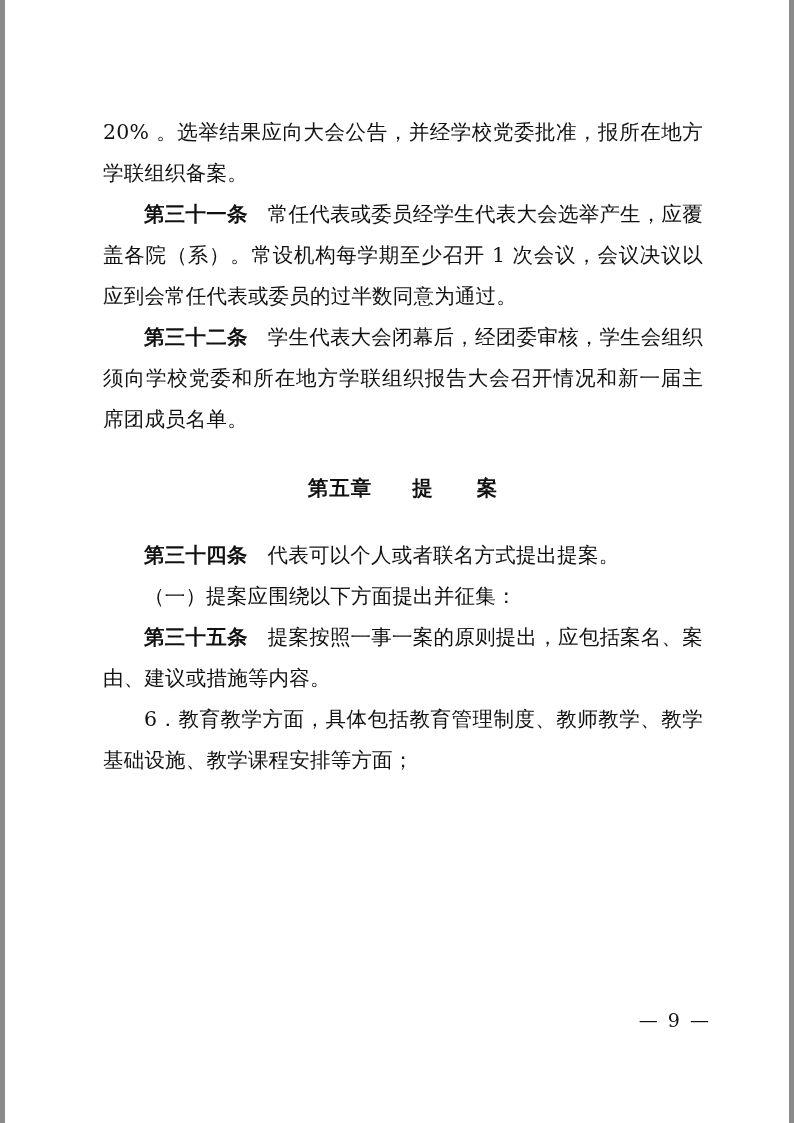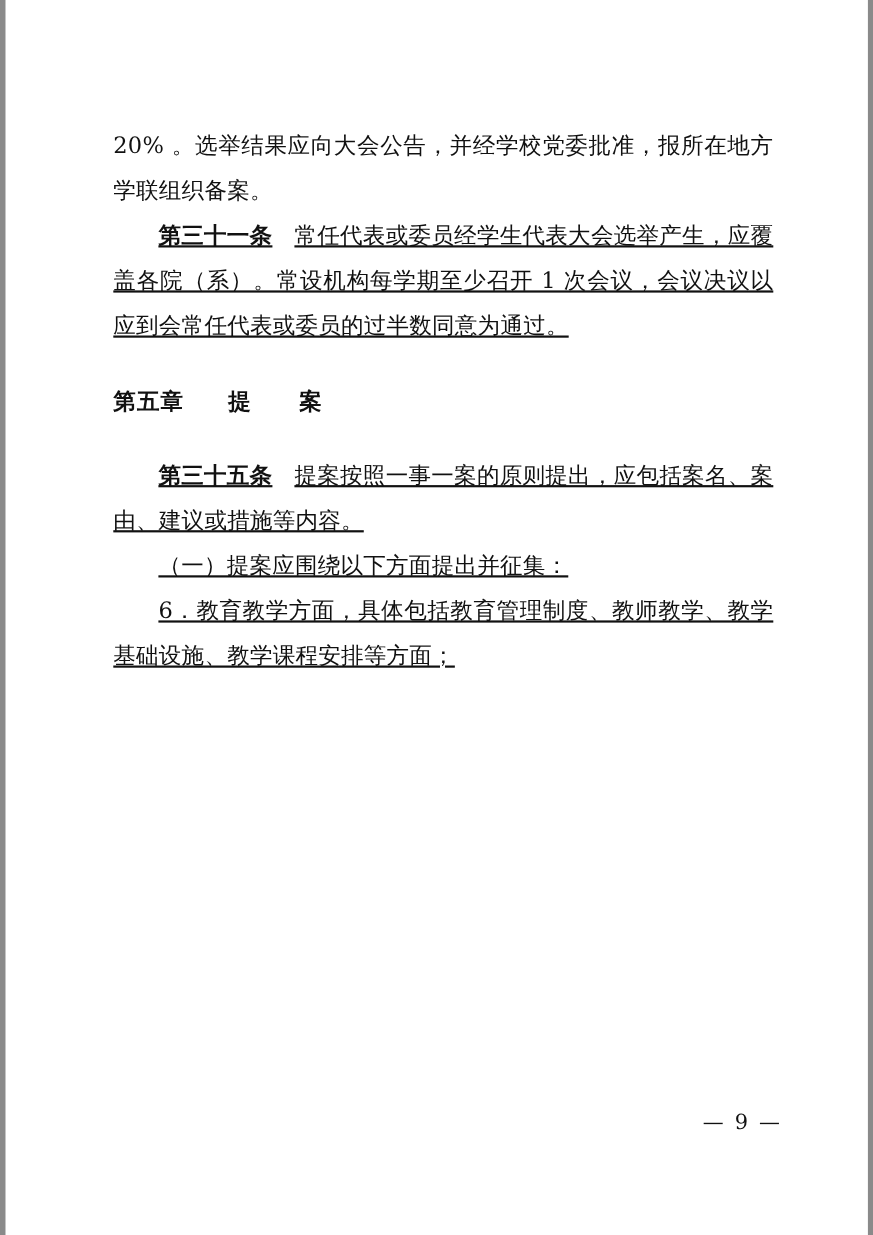--- a/index.html
+++ b/index.html
@@ -27,29 +27,29 @@
   .para {
     font-size: 20.5px;
     line-height: 41px;
     text-align: justify;
     text-justify: inter-ideograph;
     margin: 0 0 0 0;
     letter-spacing: 0.2px;
   }
   .indent {
     text-indent: 41px;
-    text-decoration: underline;
   }
   .art-title {
     font-weight: bold;
   }
   .chapter {
     font-size: 20.5px;
     line-height: 41px;
     font-weight: bold;
+    text-align: center;
     margin: 28px 0 26px 0;
     letter-spacing: 1px;
   }
   .chapter .gap2 {
     display: inline-block;
     width: 40px;
   }
   .pagenum {
     position: absolute;
     left: 0;
@@ -70,33 +70,39 @@
   <div class="content">
 
     <p class="para">
       <span>20% 。选举结果应向大会公告，并经学校党委批准，报所在地方学联组织备案。</span>
     </p>
 
     <p class="para indent">
       <span class="art-title">第三十一条</span><span class="sp"></span><span>常任代表或委员经学生代表大会选举产生，应覆盖各院（系）。常设机构每学期至少召开 1 次会议，会议决议以应到会常任代表或委员的过半数同意为通过。</span>
     </p>
 
+    <p class="para indent">
+      <span class="art-title">第三十二条</span><span class="sp"></span><span>学生代表大会闭幕后，经团委审核，学生会组织须向学校党委和所在地方学联组织报告大会召开情况和新一届主席团成员名单。</span>
+    </p>
 
     <div class="chapter">
       <span>第五章</span><span class="gap2"></span><span>提　　案</span>
     </div>
 
 
-
     <p class="para indent">
-      <span class="art-title">第三十五条</span><span class="sp"></span><span>提案按照一事一案的原则提出，应包括案名、案由、建议或措施等内容。</span>
+      <span class="art-title">第三十四条</span><span class="sp"></span><span>代表可以个人或者联名方式提出提案。</span>
     </p>
 
     <p class="para indent">
       <span>（一）提案应围绕以下方面提出并征集：</span>
+    </p>
+
+    <p class="para indent">
+      <span class="art-title">第三十五条</span><span class="sp"></span><span>提案按照一事一案的原则提出，应包括案名、案由、建议或措施等内容。</span>
     </p>
 
     <p class="para indent">
       <span>6．教育教学方面，具体包括教育管理制度、教师教学、教学基础设施、教学课程安排等方面；</span>
     </p>
 
 
   </div>
 
   <div class="pagenum">— 9 —</div>

